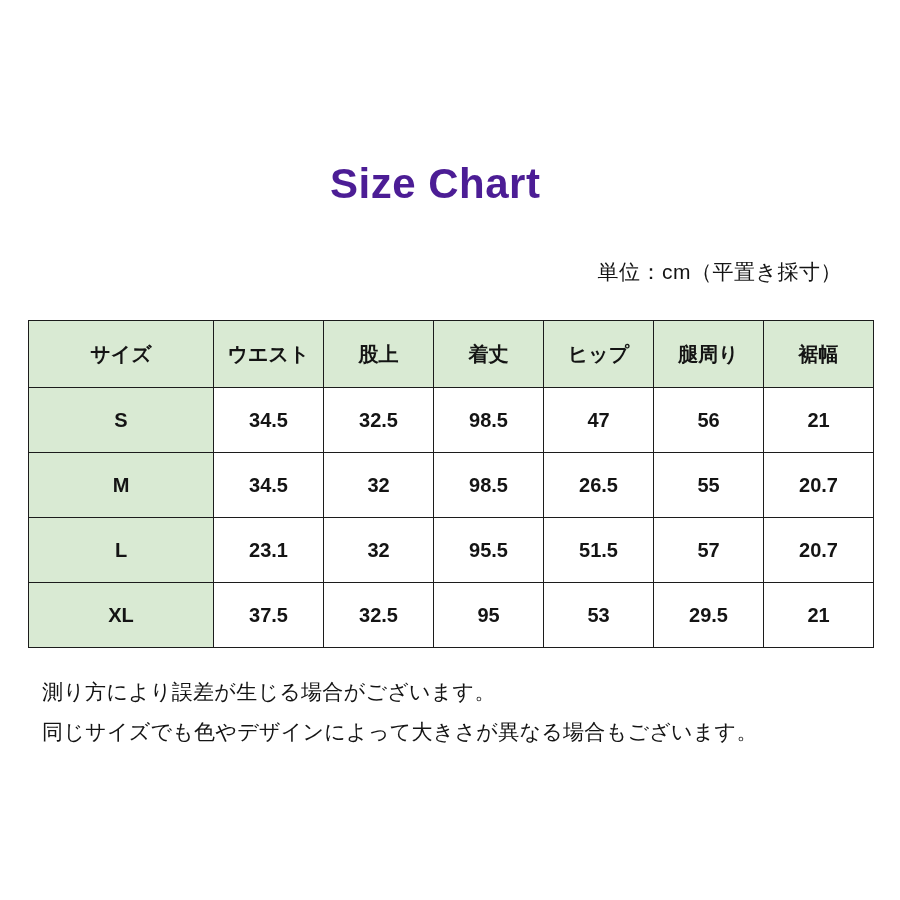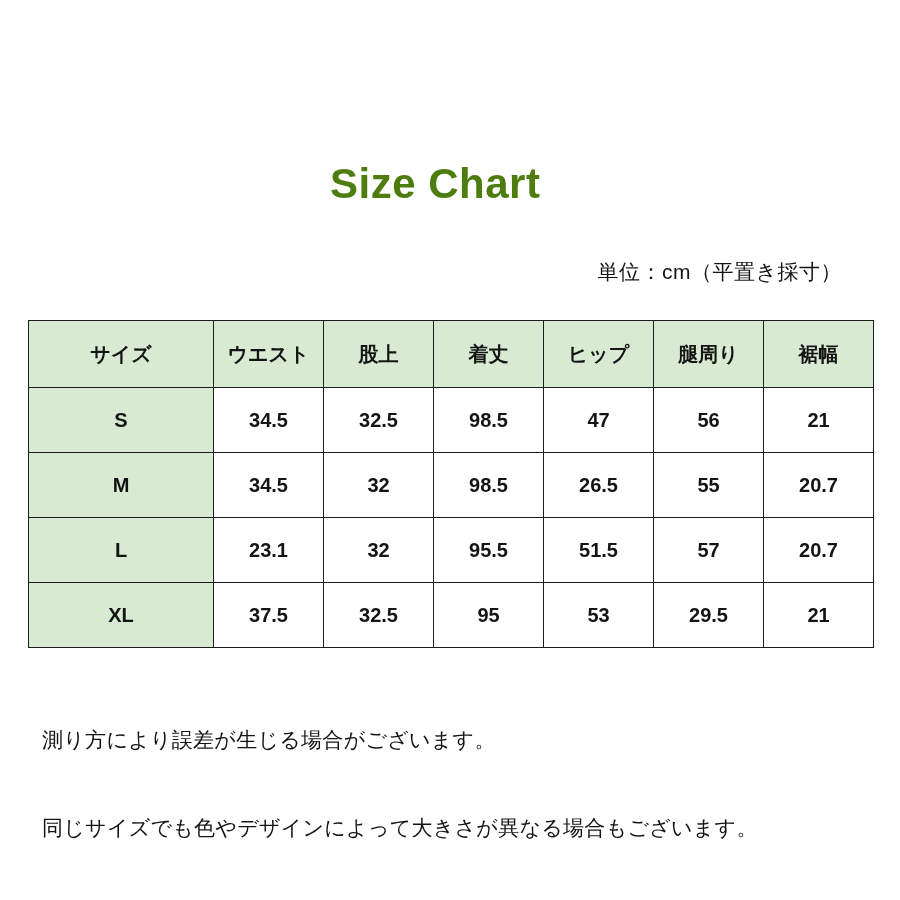--- a/index.html
+++ b/index.html
@@ -23,21 +23,21 @@
     height: 900px;
     box-sizing: border-box;
   }
   .title {
     position: absolute;
     left: 330px;
     top: 160px;
     font-size: 42px;
     font-weight: bold;
     letter-spacing: 0.5px;
-    color: #4d7c0f;
+    color: #4c1d95;
   }
   .unit-note {
     position: absolute;
     right: 58px;
     top: 258px;
     font-size: 21px;
     font-weight: normal;
     color: #141414;
     letter-spacing: 0.5px;
   }
@@ -85,21 +85,20 @@
     position: absolute;
     left: 42px;
     top: 672px;
     width: 820px;
   }
   .footnote {
     font-size: 21px;
     line-height: 40px;
     color: #141414;
     letter-spacing: 0.3px;
-    margin-top: 48px;
   }
 </style>
 </head>
 <body>
 
 <div class="page">
 
   <div class="title">Size Chart</div>
 
   <div class="unit-note">単位：cm（平置き採寸）</div>

